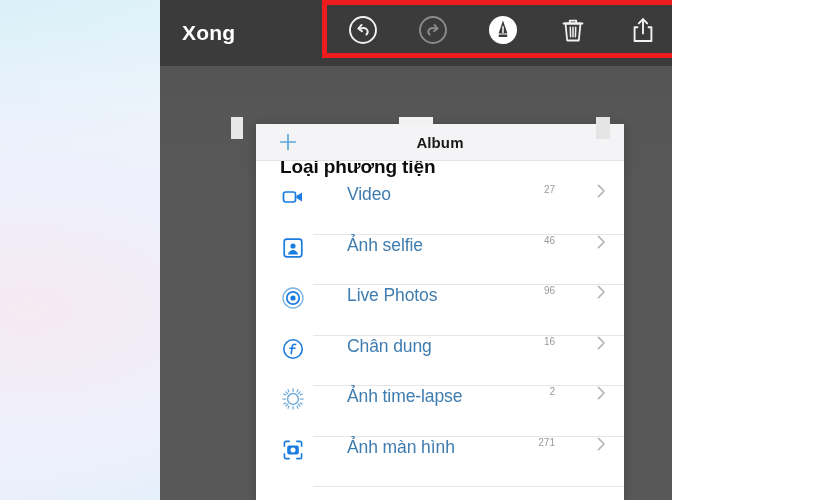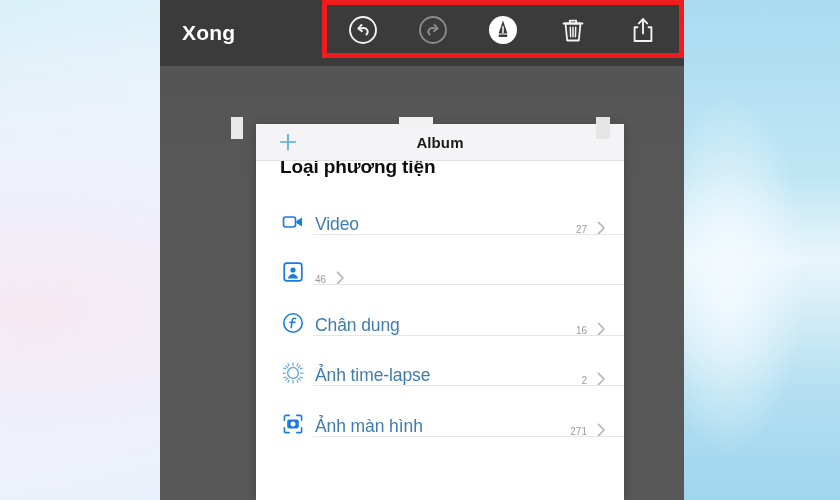--- a/index.html
+++ b/index.html
@@ -4,21 +4,21 @@
 <style>
   html, body {
     margin: 0; padding: 0;
     width: 840px; height: 500px;
     overflow: hidden;
     font-family: "Liberation Sans", sans-serif;
   }
 
   #stage {
     position: relative;
-    width: 840px; height: 500px;
+    width: 672px; height: 500px;
     overflow: hidden;
     background: #8b5cf6;
   }
 
   
   .backdrop {
     position: absolute; inset: 0;
     background:
       radial-gradient(130% 95% at 4% 62%, #f6e9f2 0%, #eef0fb 26%, rgba(238,240,251,0) 62%),
       radial-gradient(120% 80% at 92% 55%, #f2fbff 0%, rgba(242,251,255,0) 55%),
@@ -143,24 +143,25 @@
     height: 24px;
     overflow: hidden;
     background: #ffffff;
   }
 
   .list { background: #ffffff; }
 
   .row {
     position: relative;
     display: flex;
-    align-items: flex-end;
+    align-items: flex-start;
     height: 50.5px;
     padding: 0 18px 0 24px;
     box-sizing: border-box;
+    gap: 32px;
   }
   .row::after {
     content: "";
     position: absolute;
     left: 57px; right: 0; bottom: 0;
     height: 1px;
     background: #e6e6e8;
   }
   .row-icon {
     width: 26px; height: 26px;
@@ -283,28 +284,45 @@
       </div>
 
       <div class="row">
         <span class="row-icon">
           <svg width="24" height="24" viewBox="0 0 24 24" aria-hidden="true">
             <rect x="3.2" y="3.2" width="17.6" height="17.6" rx="2.6" fill="none" stroke="#1a7ce0" stroke-width="1.7"></rect>
             <circle cx="12" cy="10" r="2.6" fill="#1a7ce0"></circle>
             <path d="M6.9 18.6 c0.8-3.1 3-4.6 5.1-4.6 s4.3 1.5 5.1 4.6 z" fill="#1a7ce0"></path>
           </svg>
         </span>
+        <span class="row-label">Ảnh selfie</span>
         <span class="row-count">46</span>
         <span class="chev">
           <svg width="9" height="14" viewBox="0 0 9 14" aria-hidden="true">
             <path d="M1.5 1.4 L7 7 L1.5 12.6" fill="none" stroke="#b6b6bb" stroke-width="1.7" stroke-linecap="round" stroke-linejoin="round"></path>
           </svg>
         </span>
       </div>
 
+      <div class="row">
+        <span class="row-icon">
+          <svg width="24" height="24" viewBox="0 0 24 24" aria-hidden="true">
+            <circle cx="12" cy="12" r="10" fill="none" stroke="#7eb4e2" stroke-width="1.4"></circle>
+            <circle cx="12" cy="12" r="6.2" fill="none" stroke="#1a7ce0" stroke-width="1.7"></circle>
+            <circle cx="12" cy="12" r="2.6" fill="#1a7ce0"></circle>
+          </svg>
+        </span>
+        <span class="row-label">Live Photos</span>
+        <span class="row-count">96</span>
+        <span class="chev">
+          <svg width="9" height="14" viewBox="0 0 9 14" aria-hidden="true">
+            <path d="M1.5 1.4 L7 7 L1.5 12.6" fill="none" stroke="#b6b6bb" stroke-width="1.7" stroke-linecap="round" stroke-linejoin="round"></path>
+          </svg>
+        </span>
+      </div>
 
       <div class="row">
         <span class="row-icon">
           <svg width="24" height="24" viewBox="0 0 24 24" aria-hidden="true">
             <circle cx="12" cy="12" r="9.2" fill="none" stroke="#1a7ce0" stroke-width="1.6"></circle>
             <path d="M14.6 7.4 c-1.9-0.5-3.2 0.4-3.4 2.3 l-1 6.9" fill="none" stroke="#1a7ce0" stroke-width="1.6" stroke-linecap="round"></path>
             <path d="M8.9 11.3 L14 11.3" stroke="#1a7ce0" stroke-width="1.6" stroke-linecap="round"></path>
           </svg>
         </span>
         <span class="row-label">Chân dung</span>

